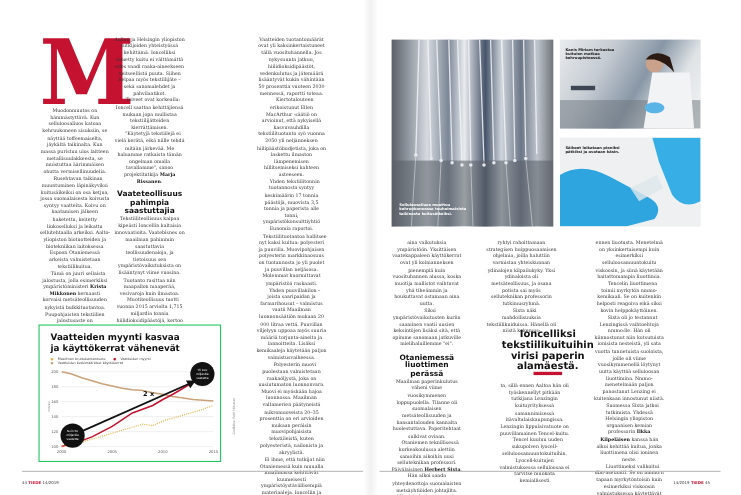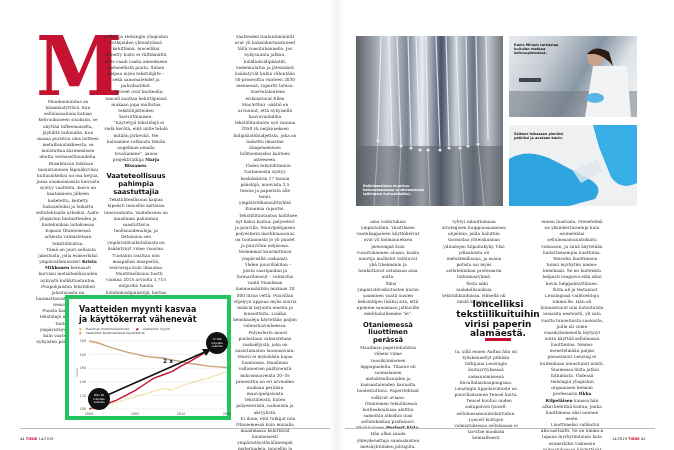--- a/index.html
+++ b/index.html
@@ -5,21 +5,21 @@
   * { box-sizing: border-box; margin: 0; padding: 0; }
   html, body { width: 674px; height: 450px; background: #ffffff; overflow: hidden; }
   body { position: relative; font-family: "DejaVu Serif", serif; color: #2a2a2a; }
   .page { position: absolute; top: 0; height: 450px; }
   .col { position: absolute; font-size: 4.3px; line-height: 6.15px; text-align: center; color: #333; }
   .col p { margin: 0; text-indent: 0; }
   .col p + p { text-indent: 6px; }
   .col b { color: #111; }
   .col h3 { font-family: "DejaVu Sans", sans-serif; font-size: 6.8px; line-height: 7.6px; font-weight: bold; color: #111; margin: 4px 0 1px; }
   .dropcap { position: absolute; left: 36px; top: 36px; width: 62px; height: 62px; font-family: "DejaVu Serif", serif; font-weight: bold; font-size: 78px; line-height: 62px; color: #c41230; transform: scaleY(1.05); }
-  .chart-box { position: absolute; left: 35px; top: 295px; width: 166px; height: 125px; border: 4px solid #22c55e; background: #fff; margin-left: 30px; }
+  .chart-box { position: absolute; left: 35px; top: 295px; width: 166px; height: 125px; border: 1px solid #22c55e; background: #fff; }
   .chart-title { position: absolute; left: 10px; top: 6px; font-family: "DejaVu Sans", sans-serif; font-weight: bold; font-size: 8px; line-height: 9.5px; color: #111; width: 120px; }
   .legend { position: absolute; left: 10px; top: 28px; font-family: "DejaVu Sans", sans-serif; font-size: 3px; line-height: 4px; color: #444; width: 140px; }
   .legend span { margin-right: 3px; }
   .chart-svg { position: absolute; left: 0; top: 0; }
   .footer { position: absolute; top: 437px; font-family: "DejaVu Sans", sans-serif; font-size: 3.6px; color: #333; }
   .footer .mag { color: #c41230; font-weight: bold; }
   .rule { position: absolute; height: 1px; background: #bbb; }
   .photo { position: absolute; overflow: hidden; }
   .caption { position: absolute; font-family: "DejaVu Sans", sans-serif; font-weight: bold; font-size: 3.4px; line-height: 4.2px; color: #fff; }
   .caption.dark { color: #1a1a1a; }

